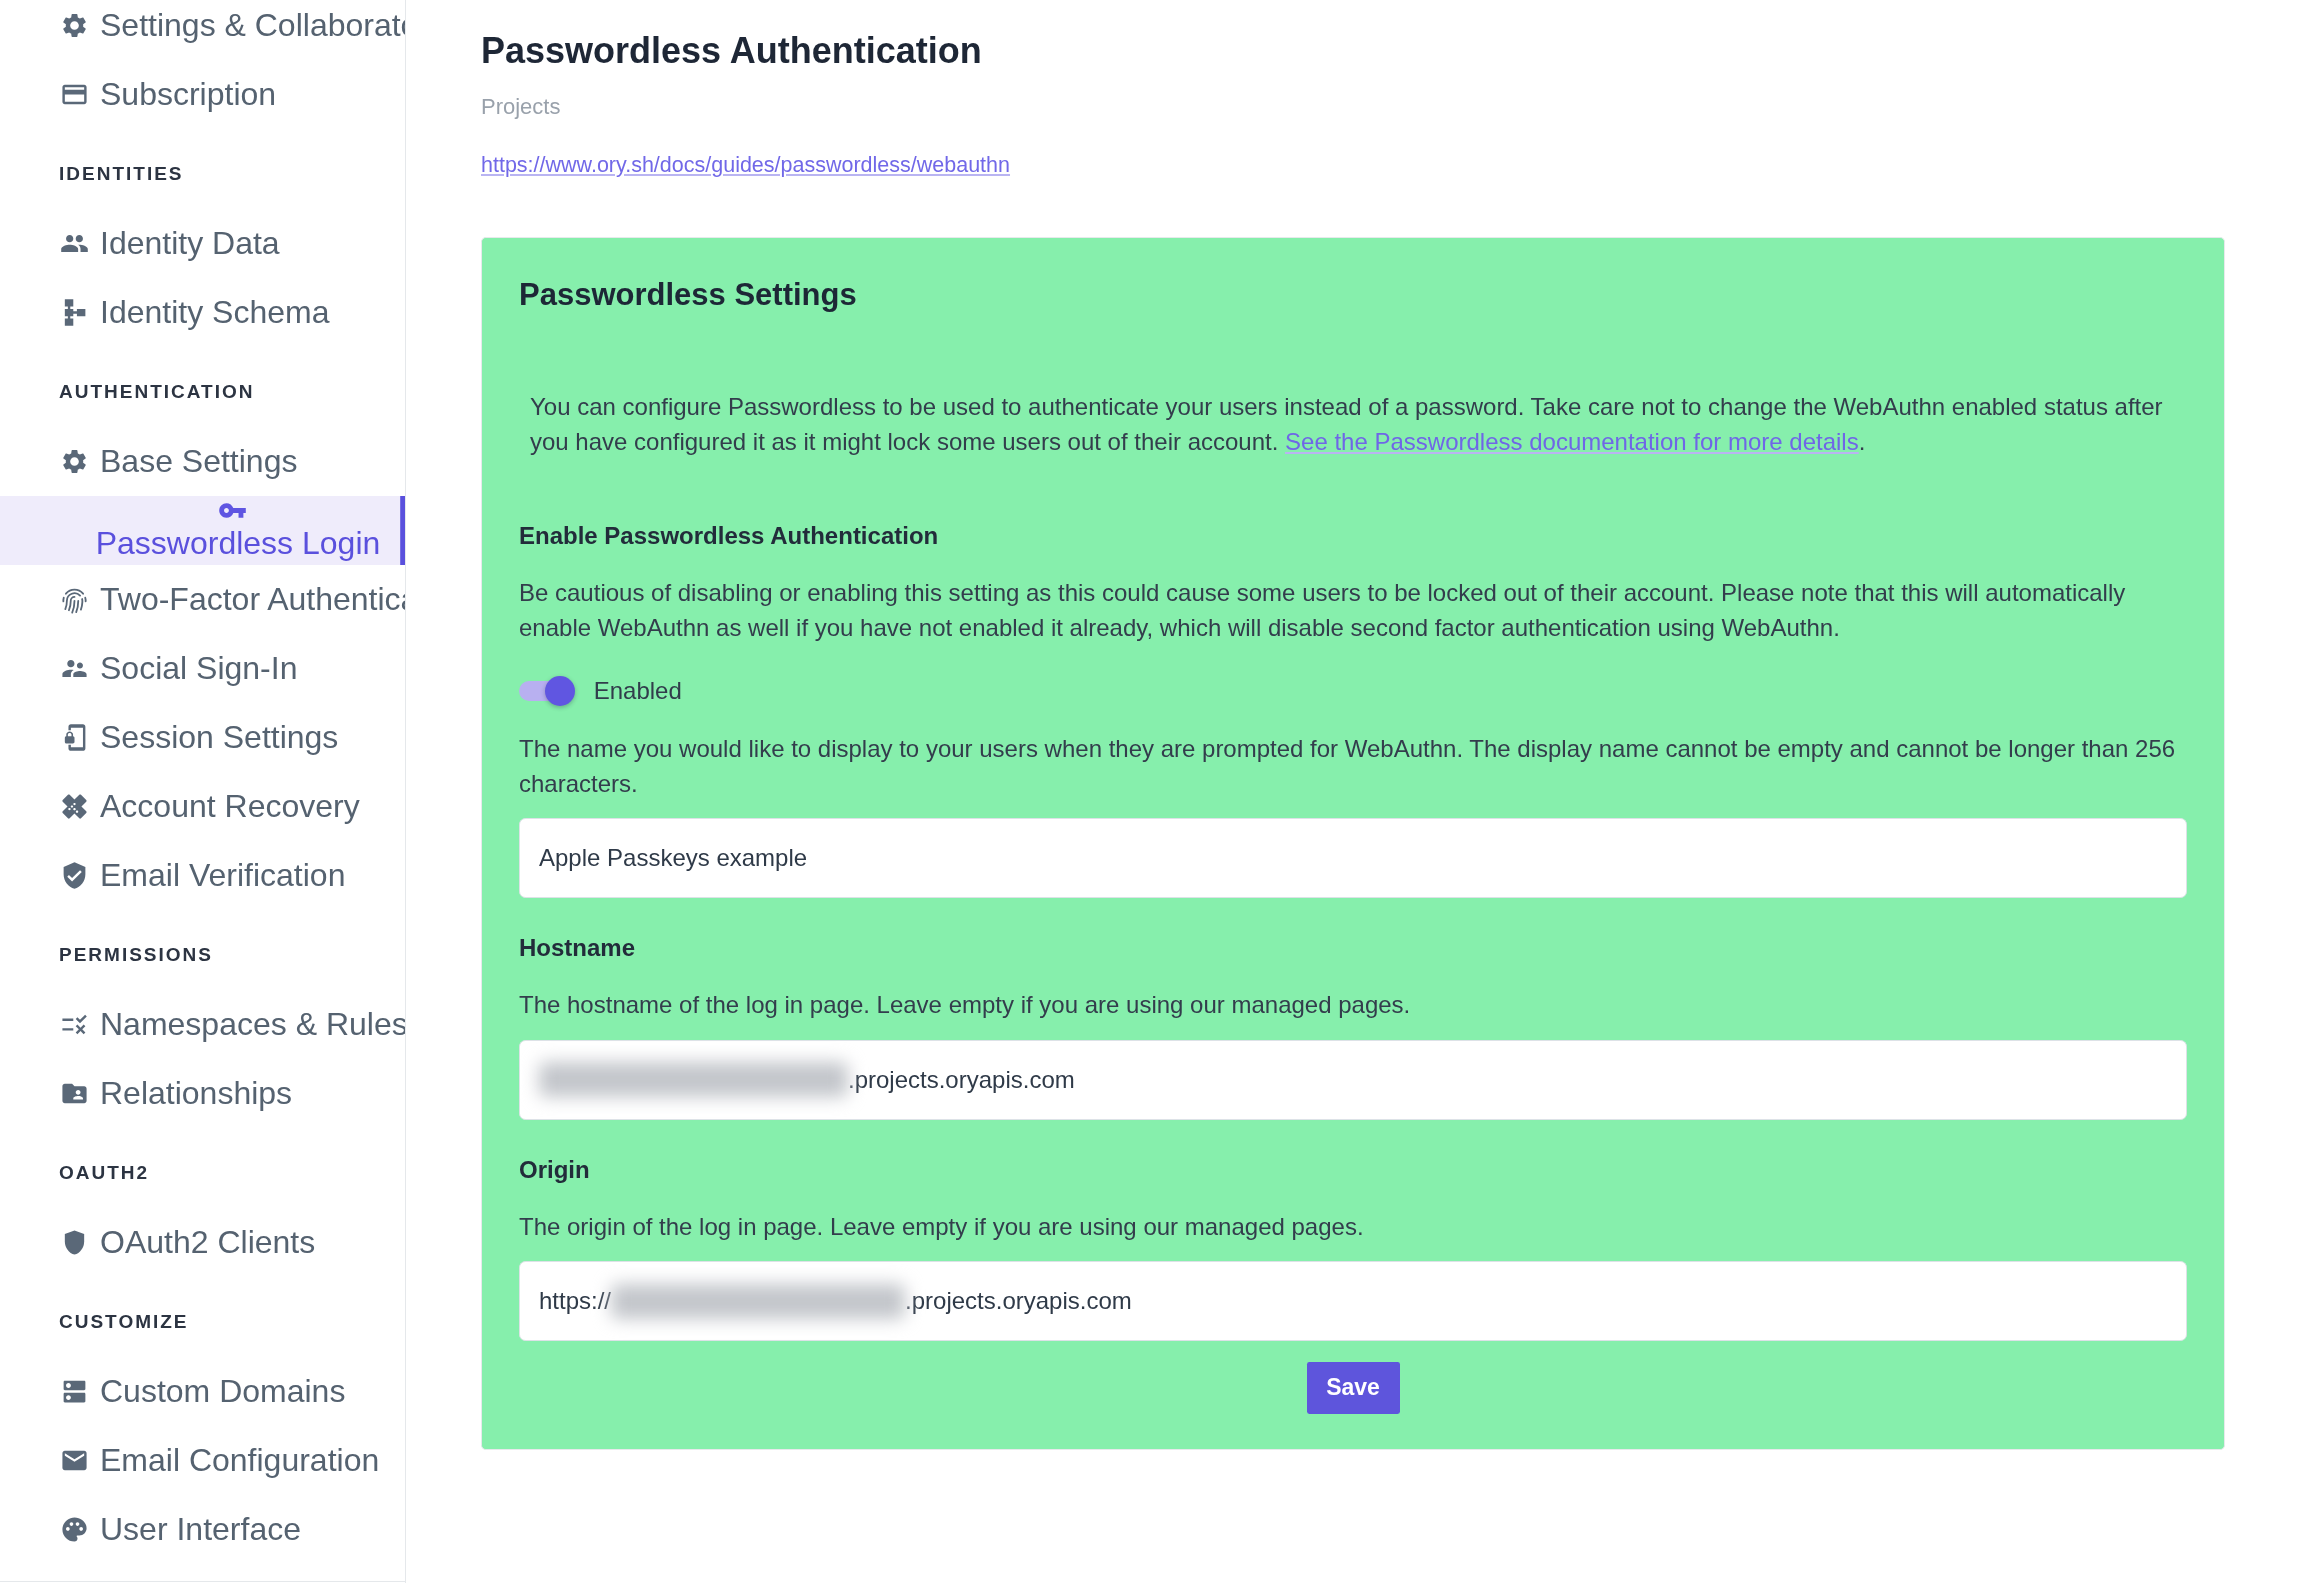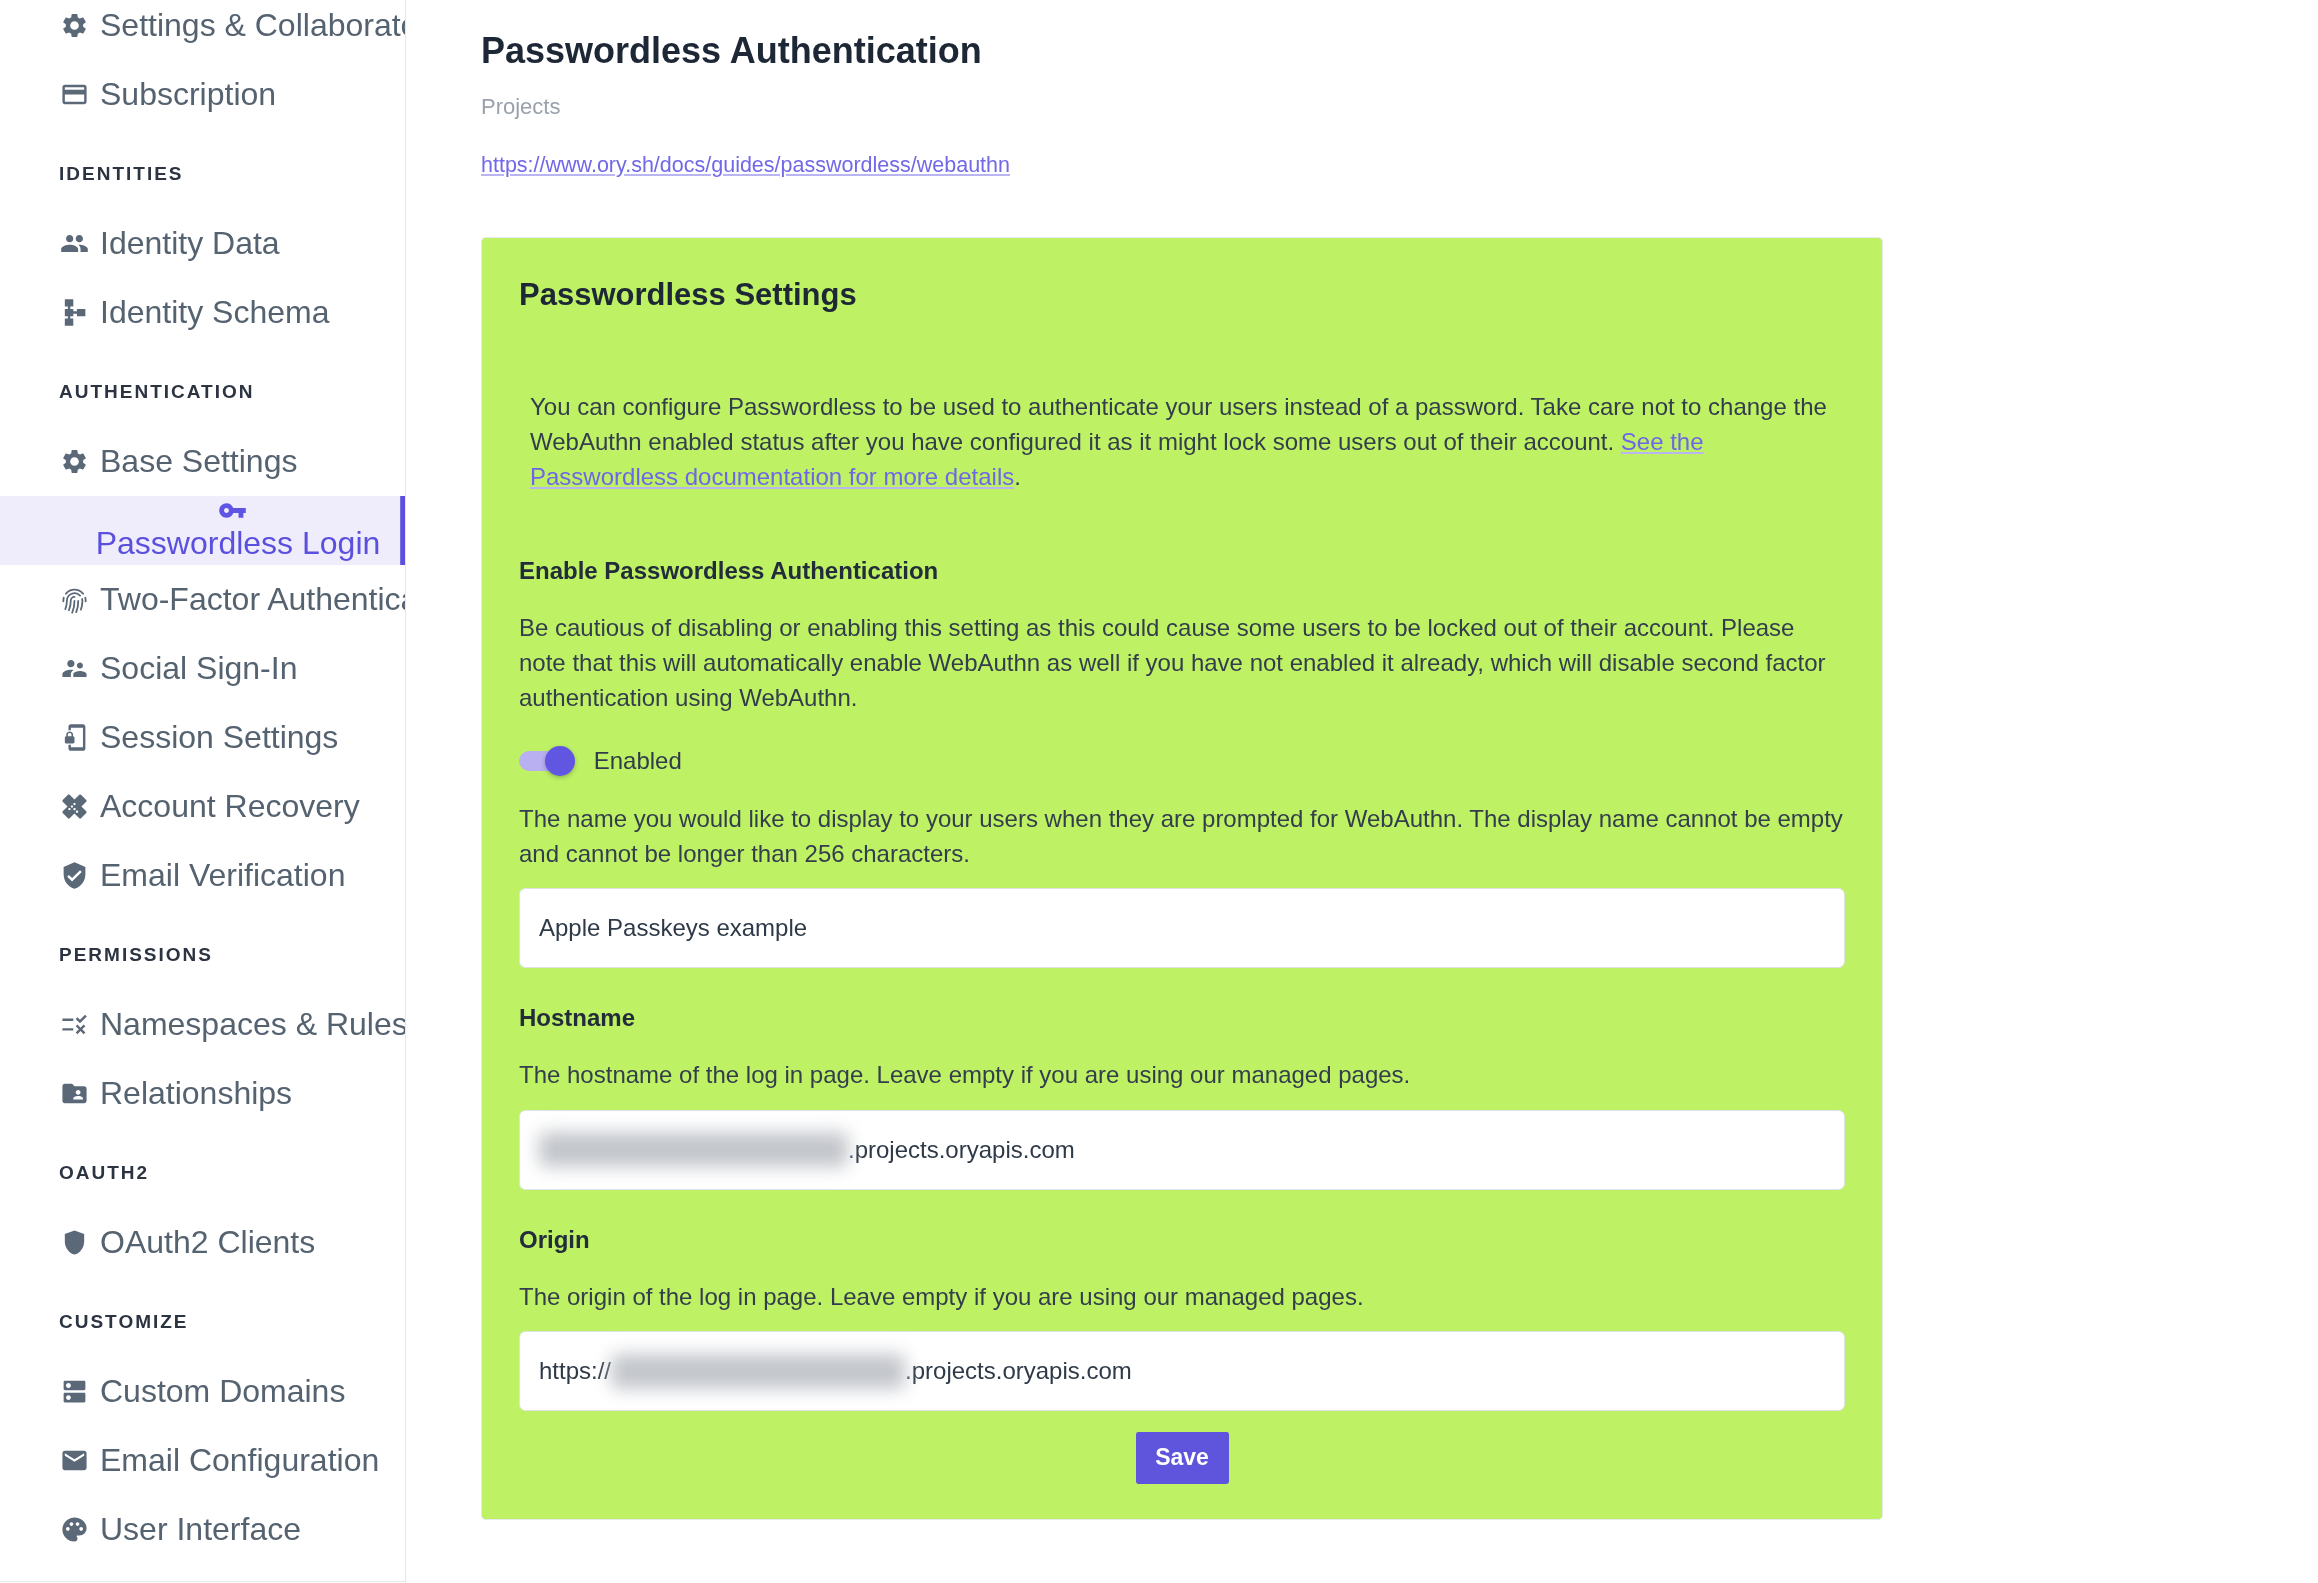--- a/index.html
+++ b/index.html
@@ -27,22 +27,22 @@
     background:#e5e8eb; }
 
   
   .main { flex:1 1 auto; padding:30px 77px 0 75px; }
   .page-title { font-size:36px; line-height:41px; font-weight:700; color:#1e2736; }
   .breadcrumb { margin-top:21.5px; font-size:22px; line-height:27px; color:#99a1ab; }
   .doc-link { display:inline-block; margin-top:32px; font-size:21.5px; line-height:27px;
     color:#7168e8; text-decoration:underline; text-decoration-color:#b9b4f2; cursor:pointer; }
 
   
-  .card { margin-top:58px; width:1402px; border:0.8px solid #e7e9ec; border-radius:4.8px;
-    background:#bef264; padding:38px 37px 35px 37px; }
+  .card { margin-top:58px; width:1744px; border:0.8px solid #e7e9ec; border-radius:4.8px;
+    background:#86efac; padding:38px 37px 35px 37px; }
   .card-title { font-size:31px; line-height:38px; font-weight:700; color:#1d2736; }
   .intro { margin-top:75px; padding-left:11px; font-size:24px; line-height:35px;
     color:#333d4c; max-width:1678px; }
   .intro a { color:#6f66e7; text-decoration:underline; text-decoration-color:#b9b4f2;
     cursor:pointer; }
   .sub-label { margin-top:59px; font-size:24px; line-height:35px; font-weight:600;
     color:#222c3a; }
   .sub-label.tight { margin-top:48px; }
   .sub-label.mid { margin-top:32px; }
   .desc { margin-top:22px; font-size:24px; line-height:35px; color:#333d4c;

